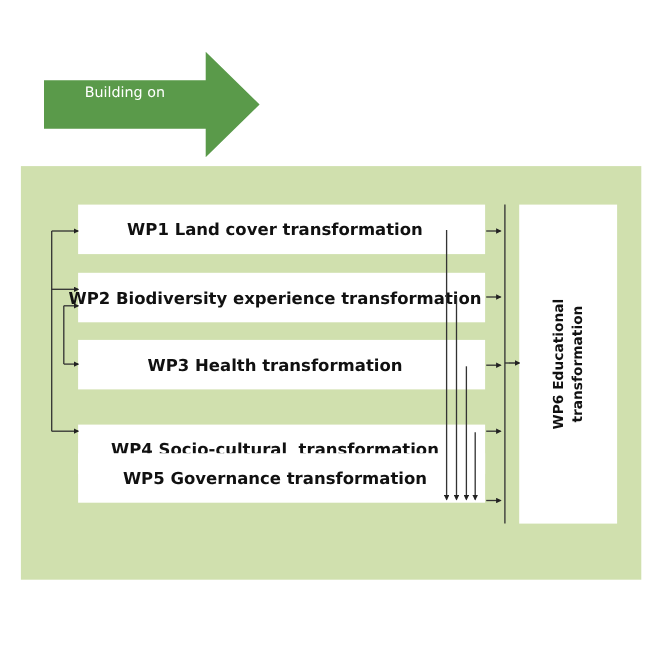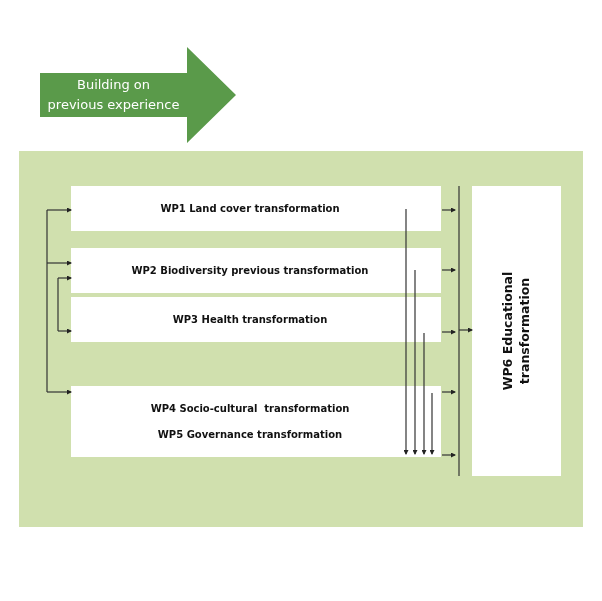--- a/index.html
+++ b/index.html
@@ -5,44 +5,43 @@
   html, body { margin: 0; padding: 0; background: #ffffff; }
   body { width: 602px; height: 601px; position: relative; overflow: hidden;
          font-family: "DejaVu Sans", sans-serif; }
   .arrow-shape { position: absolute; left: 40px; top: 47px; width: 197px; height: 97px; }
   .arrow-label { position: absolute; left: 40px; top: 75px; width: 147px; height: 42px;
                  color: #ffffff; font-size: 13px; line-height: 20px; text-align: center; }
   .arrow-label div { white-space: nowrap; }
   .panel { position: absolute; left: 19px; top: 151px; width: 564px; height: 376px; background: #d0e0ae; }
   .wp-box { position: absolute; left: 71px; width: 370px; height: 45px; background: #ffffff;
             display: flex; align-items: center; justify-content: center;
-            font-weight: bold; font-size: 10px; color: #111111; white-space: pre; }
+            font-weight: bold; font-size: 15px; color: #111111; white-space: pre; }
   .wp-box span { position: relative; left: -6px; }
   .wp6-box { position: absolute; left: 472px; top: 186px; width: 89px; height: 290px; background: #ffffff; }
   .wp6-label { position: absolute; left: 516px; top: 331px; transform: translate(-50%, -50%) rotate(-90deg);
                font-weight: bold; font-size: 12.5px; color: #111111; text-align: center; line-height: 17px;
                white-space: nowrap; }
   svg.connectors { position: absolute; left: 0; top: 0; width: 602px; height: 601px; pointer-events: none; }
 </style>
 </head>
 <body>
 
 <svg class="arrow-shape" viewBox="0 0 197 97">
   <polygon points="0,26 147,26 147,0 196,48 147,96 147,70 0,70" fill="#5a9a4a"></polygon>
 </svg>
 <div class="arrow-label">
   <div>Building on</div>
-  <div>previous experience</div>
 </div>
 
 <div class="panel"></div>
 
 <div class="wp-box" style="top:186px"><span>WP1 Land cover transformation</span></div>
-<div class="wp-box" style="top:248px"><span>WP2 Biodiversity previous transformation</span></div>
-<div class="wp-box" style="top:297px"><span>WP3 Health transformation</span></div>
+<div class="wp-box" style="top:248px"><span>WP2 Biodiversity experience transformation</span></div>
+<div class="wp-box" style="top:309px"><span>WP3 Health transformation</span></div>
 <div class="wp-box" style="top:386px"><span>WP4 Socio-cultural  transformation</span></div>
 <div class="wp-box" style="top:412px"><span>WP5 Governance transformation</span></div>
 
 <div class="wp6-box"></div>
 <div class="wp6-label">
   <div>WP6 Educational</div>
   <div>transformation</div>
 </div>
 
 <svg class="connectors" viewBox="0 0 602 601">

